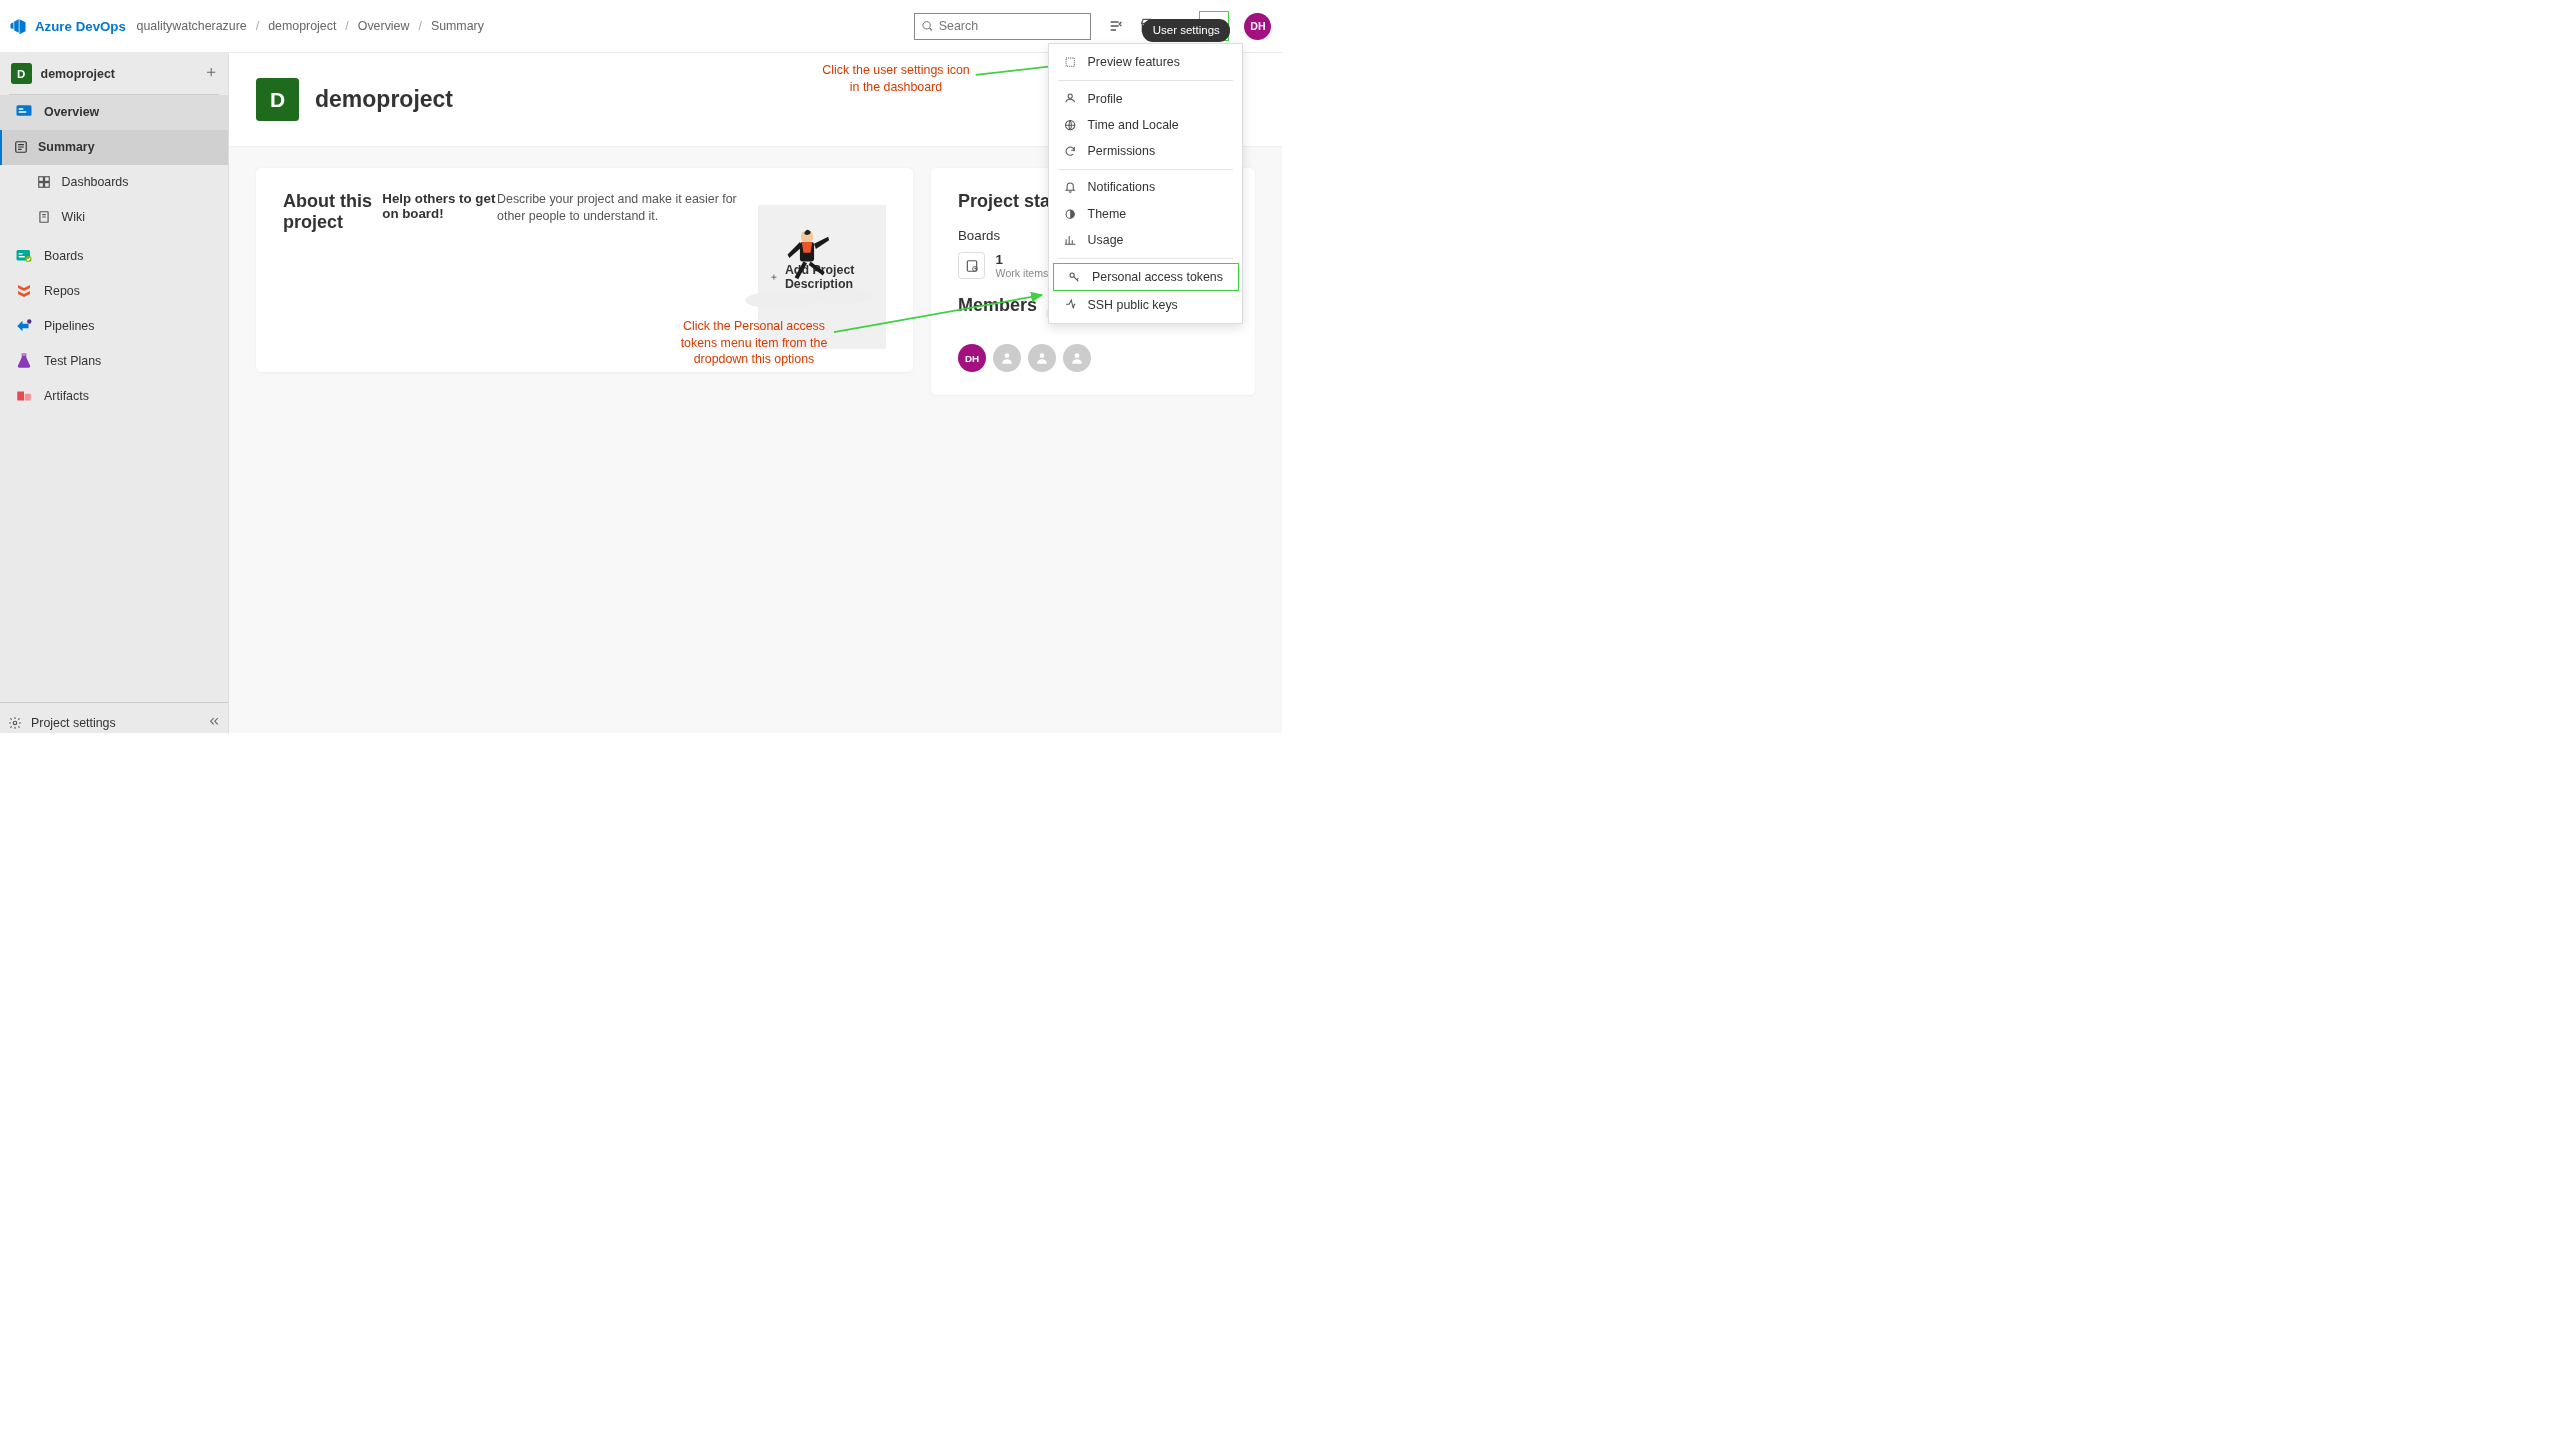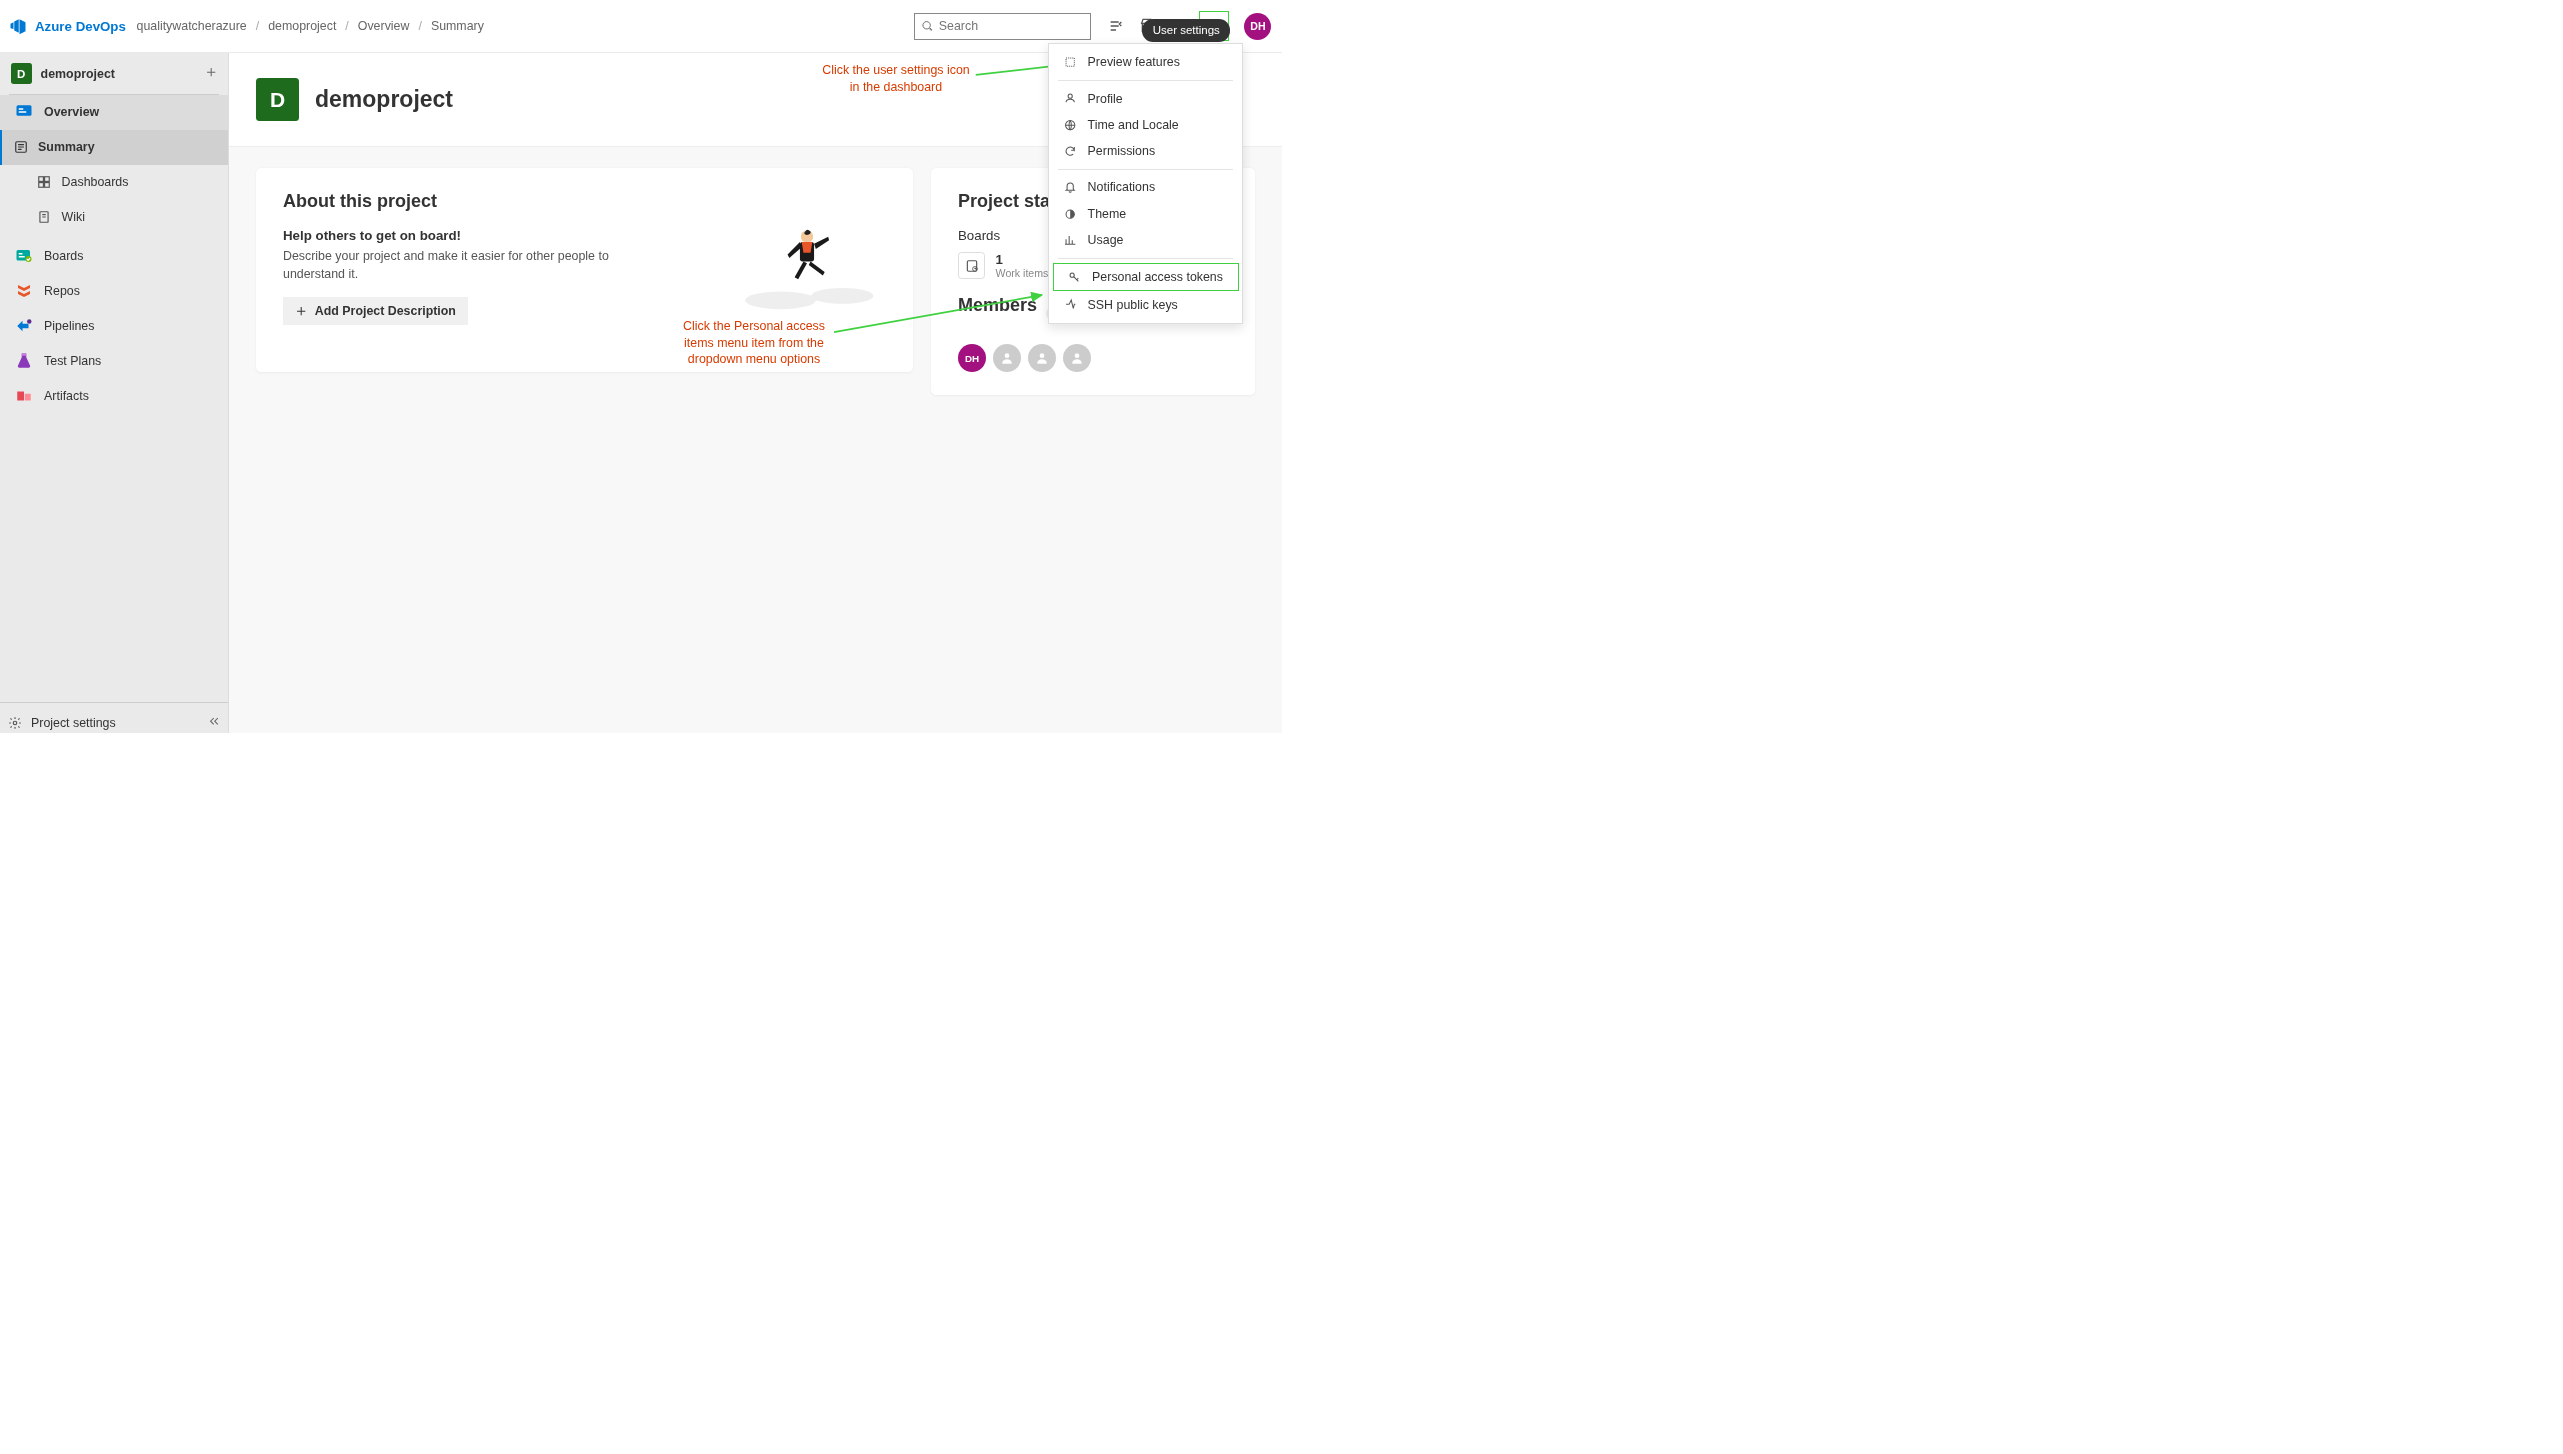--- a/index.html
+++ b/index.html
@@ -39,21 +39,21 @@
   .sb-footer { display:flex; align-items:center; height:41px; padding:0 8px; gap:9px; border-top:0.9px solid #ccc; }
   .sb-collapse { color:#666; cursor:pointer; }
   
   
   .main { flex:1; background:#fff; display:flex; flex-direction:column; position:relative; }
   .main-header { display:flex; align-items:center; padding:25px 27px 25px 27px; gap:16px; background:#fff; border-bottom:0.9px solid #eee; }
   .main-proj-avatar { width:43px; height:43px; background:#1e6b1e; color:#fff; display:flex; align-items:center; justify-content:center; font-size:21px; font-weight:600; border-radius:3.5px; }
   .main-title { font-size:23px; font-weight:700; }
   .main-body { flex:1; background:#f8f8f8; padding:21px 27px; display:flex; gap:18px; align-items:flex-start; }
   .card { background:#fff; border-radius:5.3px; box-shadow:0 0.9px 2.7px rgba(0,0,0,0.05); padding:23px 27px; }
-  .card-about { flex:1.9; min-height:204px; display:flex; flex-direction:column; position:relative; }
+  .card-about { flex:1.9; min-height:204px; display:flex; flex-direction:row; position:relative; }
   .card-about h2 { font-size:18px; font-weight:700; margin-bottom:16px; }
   .card-about h3 { font-size:13.3px; font-weight:600; margin-bottom:5.3px; }
   .card-about p { color:#555; font-size:12.4px; line-height:1.4; max-width:337px; }
   .add-desc-btn { margin-top:14px; display:inline-flex; align-items:center; gap:7px; background:#f0f0f0; padding:7px 12.4px; font-weight:600; font-size:12.4px; cursor:pointer; width:fit-content; }
   .illustration { position:absolute; right:35px; top:44px; width:142px; height:106px; }
   .card-stats { width:324px; }
   .card-stats h2 { font-size:18px; font-weight:700; margin-bottom:16px; }
   .stats-section { font-size:13.3px; font-weight:500; margin-bottom:9px; }
   .stat-row { display:flex; align-items:center; gap:10.6px; margin-bottom:16px; }
   .stat-icn { width:27px; height:27px; border:0.9px solid #ddd; border-radius:3.5px; display:flex; align-items:center; justify-content:center; color:#555; }
@@ -405,21 +405,21 @@
 <div class="annotation" style="top:62px; left:816px; width:160px;">Click the user settings icon in the dashboard</div>
 <svg class="arrow-svg" style="top:44px; left:971px;" width="248" height="53" viewBox="0 0 280 60">
     <defs>
       <marker id="ah1" markerWidth="8" markerHeight="8" refX="6" refY="3" orient="auto">
         <path d="M0,0 L7,3 L0,6 Z" fill="#3fd13f"></path>
       </marker>
     </defs>
     <line x1="5" y1="35" x2="265" y2="5" stroke="#3fd13f" stroke-width="2" marker-end="url(#ah1)"></line>
   </svg>
 
-<div class="annotation" style="top:318px; left:674px; width:160px;">Click the Personal access items menu item from the dropdown menu options</div>
+<div class="annotation" style="top:318px; left:674px; width:160px;">Click the Personal access tokens menu item from the dropdown this options</div>
 <svg class="arrow-svg" style="top:288px; left:829px;" width="222" height="53" viewBox="0 0 250 60">
     <defs>
       <marker id="ah2" markerWidth="8" markerHeight="8" refX="6" refY="3" orient="auto">
         <path d="M0,0 L7,3 L0,6 Z" fill="#3fd13f"></path>
       </marker>
     </defs>
     <line x1="5" y1="50" x2="240" y2="8" stroke="#3fd13f" stroke-width="2" marker-end="url(#ah2)"></line>
   </svg>
 
 

